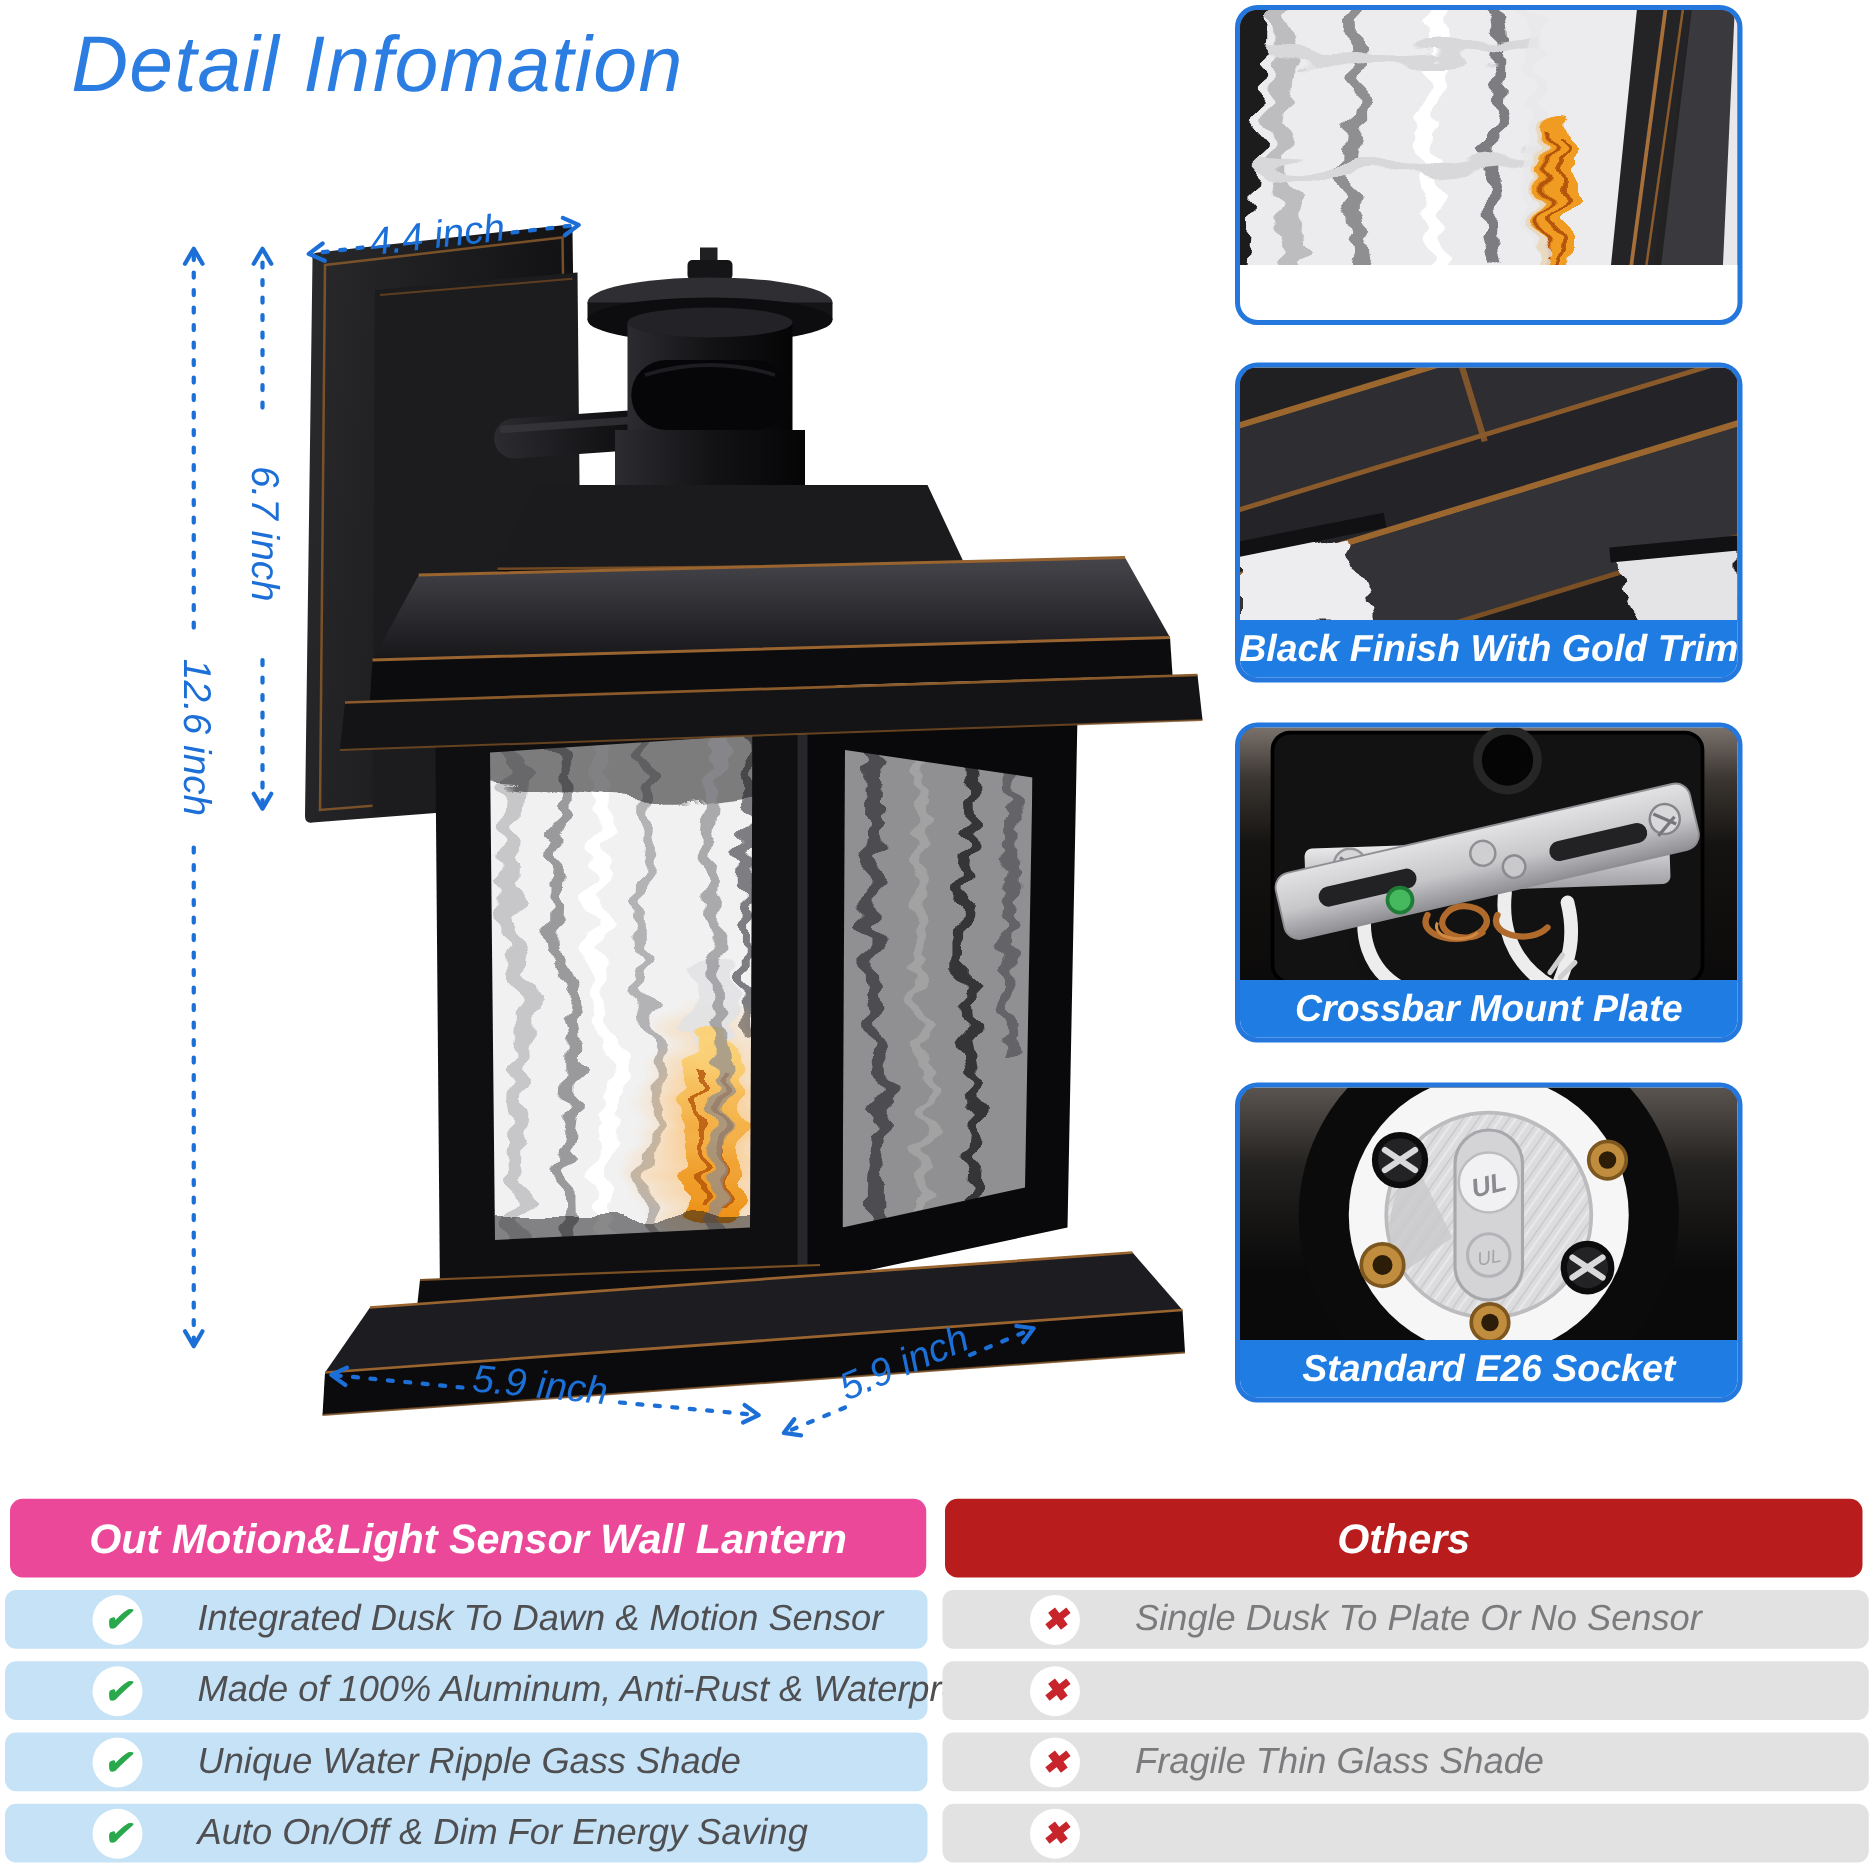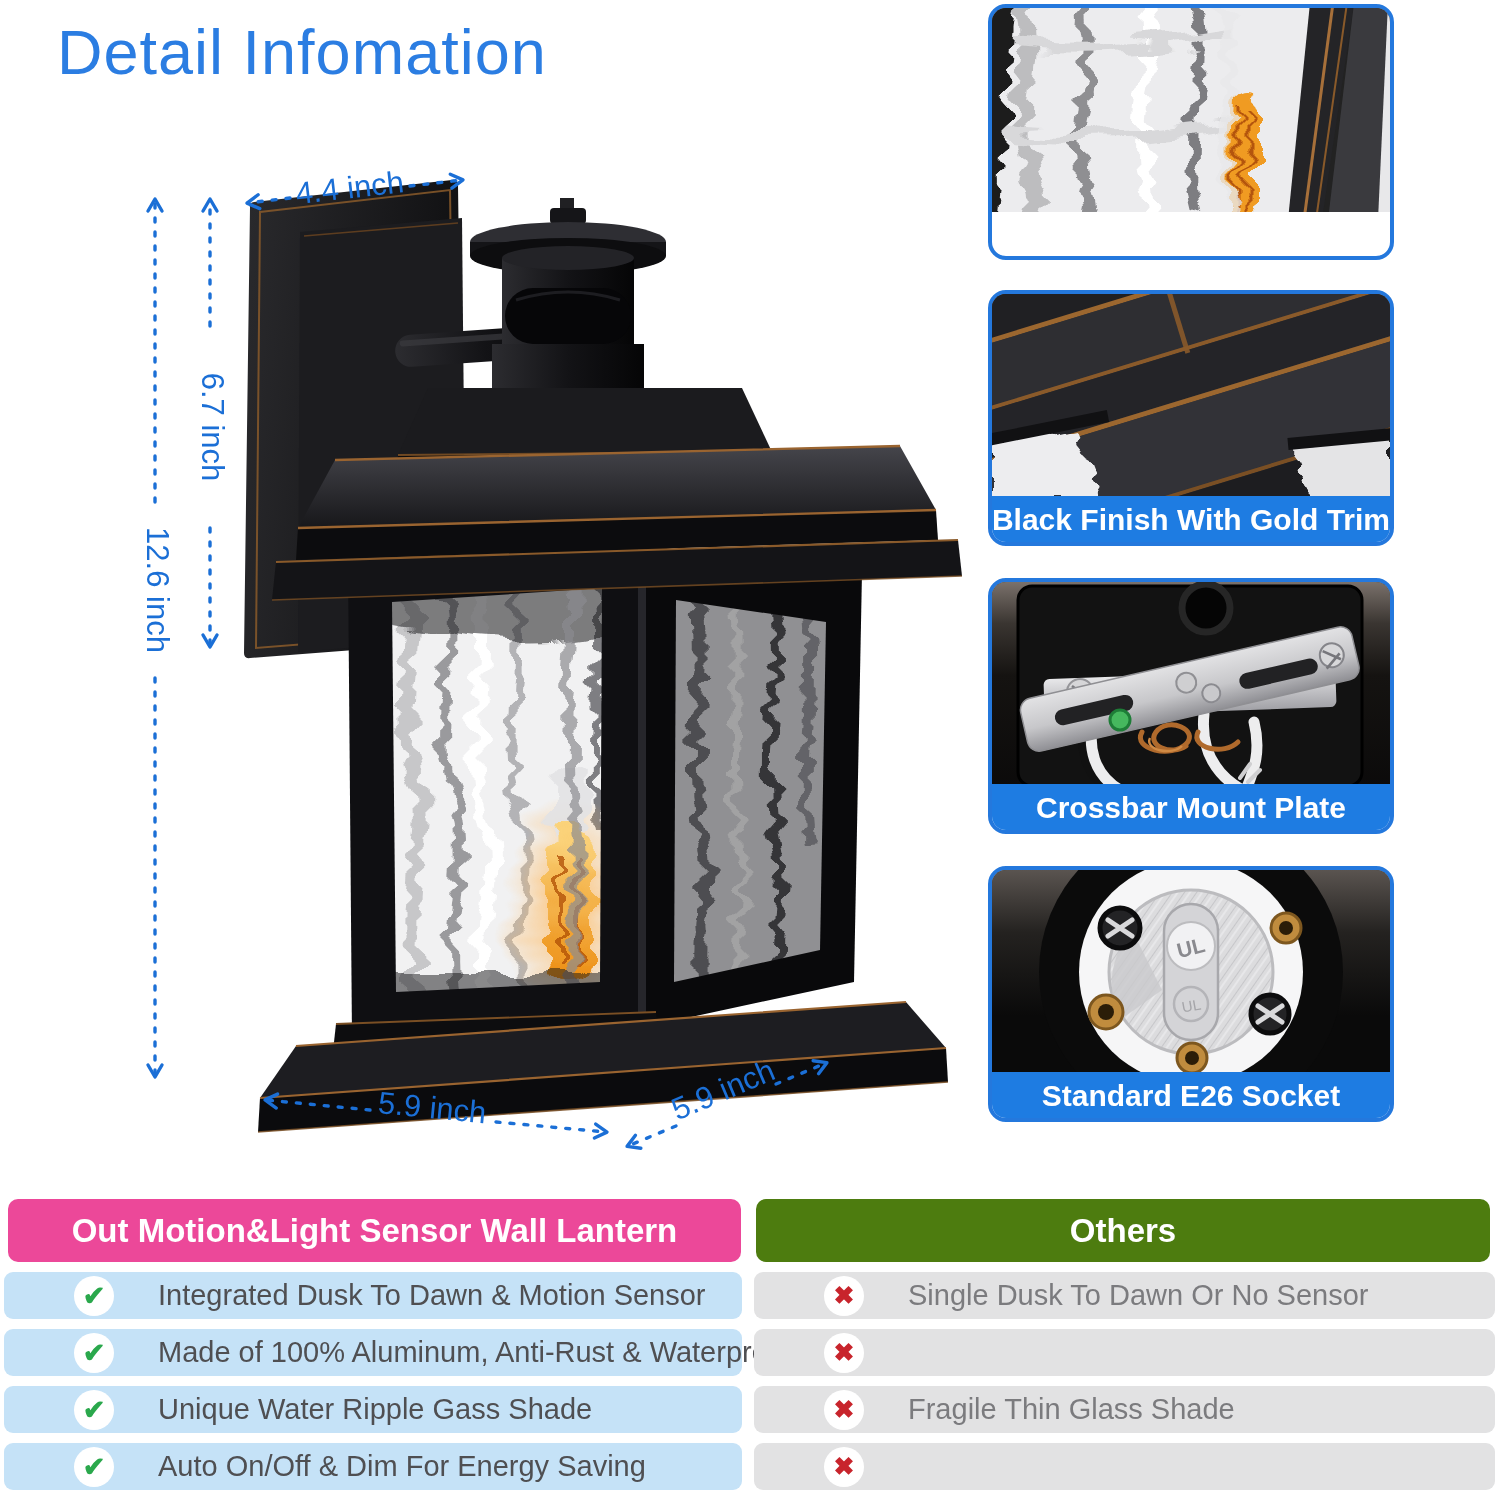--- a/index.html
+++ b/index.html
@@ -1,32 +1,32 @@
 <!DOCTYPE html>
 <html><head>
 <meta charset="utf-8">
 <style>
   html,body{margin:0;padding:0;background:#fff;}
   .page{position:relative;width:1500px;height:1492px;background:#ffffff;
-        font-family:"Liberation Sans",sans-serif;overflow:hidden;}
+        font-family:"Liberation Sans",sans-serif;overflow:hidden;font-style:italic;}
   .title{position:absolute;left:57px;top:16px;font-size:63px;color:#2b7de2;
          font-weight:400;letter-spacing:1px;}
   .lantern-svg{position:absolute;left:100px;top:130px;}
   
   .card{position:absolute;left:988px;width:406px;height:256px;border:4px solid #2478dd;
         border-radius:18px;background:#fff;overflow:hidden;box-sizing:border-box;}
   .card .photo{position:absolute;left:0;right:0;top:0;bottom:44px;overflow:hidden;background:#222;}
   .card .photo svg{display:block;}
   .card .caption{position:absolute;left:-2px;right:-2px;bottom:-2px;height:48px;background:#1e7ce2;
         color:#fff;font-size:30px;font-weight:bold;text-align:center;line-height:48px;}
   
   .hdr{position:absolute;height:63px;border-radius:10px;color:#fff;font-weight:bold;font-size:33px;
        display:flex;align-items:center;justify-content:center;}
   .hdr.blue{background:#ec4899;}
-  .hdr.gray{background:#4d7c0f;}
+  .hdr.gray{background:#b91c1c;}
   .row{position:absolute;height:47px;border-radius:9px;display:flex;align-items:center;
        padding-left:70px;box-sizing:border-box;font-size:29px;white-space:nowrap;}
   .row.blue{background:#c5e2f7;color:#4f4f52;}
   .row.gray{background:#e2e2e3;color:#7b7b7e;}
   .badge{width:40px;height:40px;border-radius:50%;background:#fff;display:flex;align-items:center;
          justify-content:center;margin-right:44px;flex:0 0 40px;}
   .badge.check{color:#2aa84c;font-size:27px;font-weight:bold;}
   .badge.cross{color:#c8242c;font-size:25px;font-weight:bold;}
 </style>
 </head>
@@ -336,21 +336,21 @@
       <span class="badge check">✔</span>
       <span>Unique Water Ripple Gass Shade</span>
     </div>
     <div class="row blue" style="left:4px;top:1443px;width:738px;">
       <span class="badge check">✔</span>
       <span>Auto On/Off &amp; Dim For Energy Saving</span>
     </div>
 
     <div class="row gray" style="left:754px;top:1272px;width:741px;">
       <span class="badge cross">✖</span>
-      <span>Single Dusk To Dawn Or No Sensor</span>
+      <span>Single Dusk To Plate Or No Sensor</span>
     </div>
     <div class="row gray" style="left:754px;top:1329px;width:741px;">
       <span class="badge cross">✖</span>
     </div>
     <div class="row gray" style="left:754px;top:1386px;width:741px;">
       <span class="badge cross">✖</span>
       <span>Fragile Thin Glass Shade</span>
     </div>
     <div class="row gray" style="left:754px;top:1443px;width:741px;">
       <span class="badge cross">✖</span>

